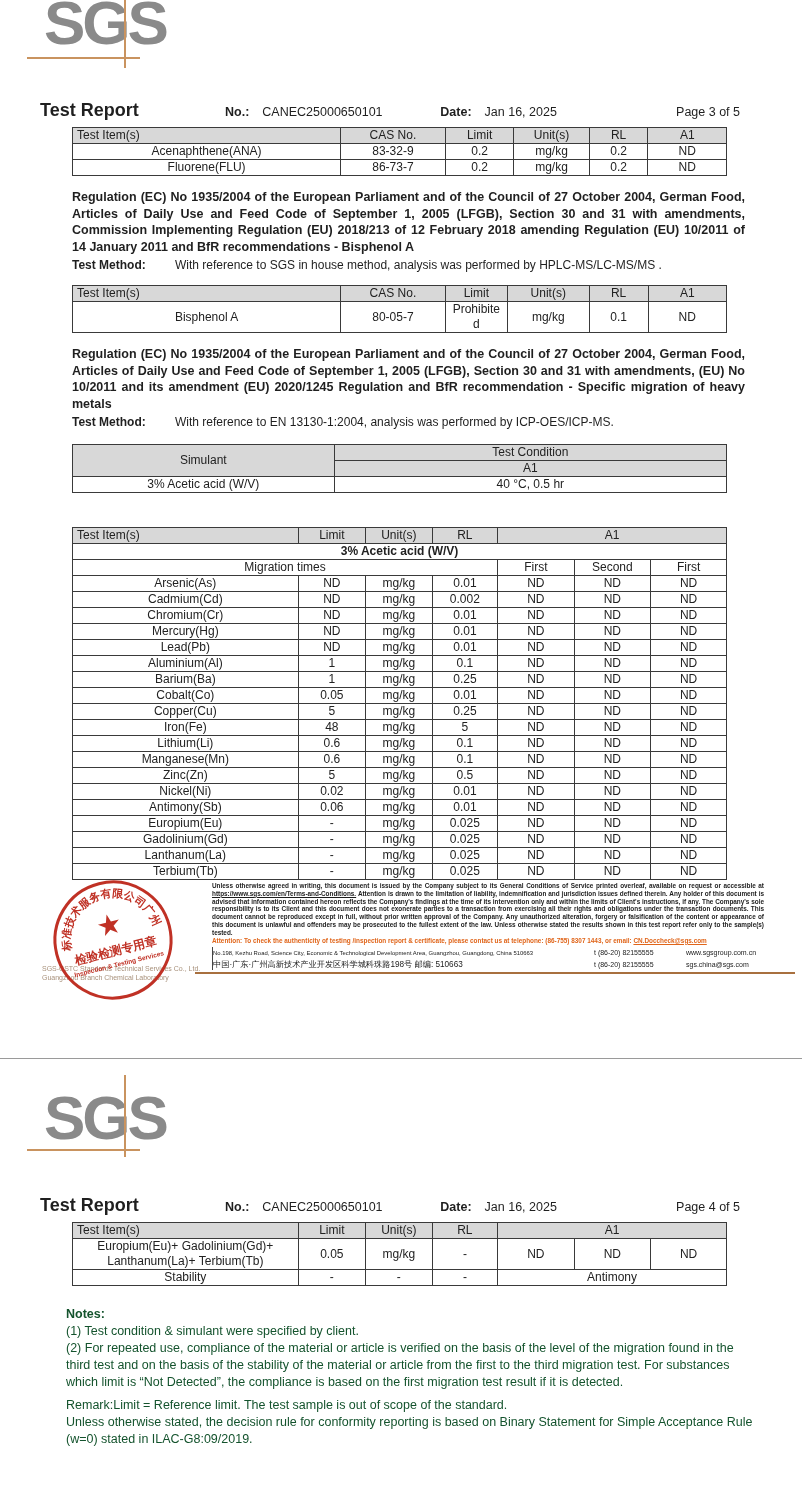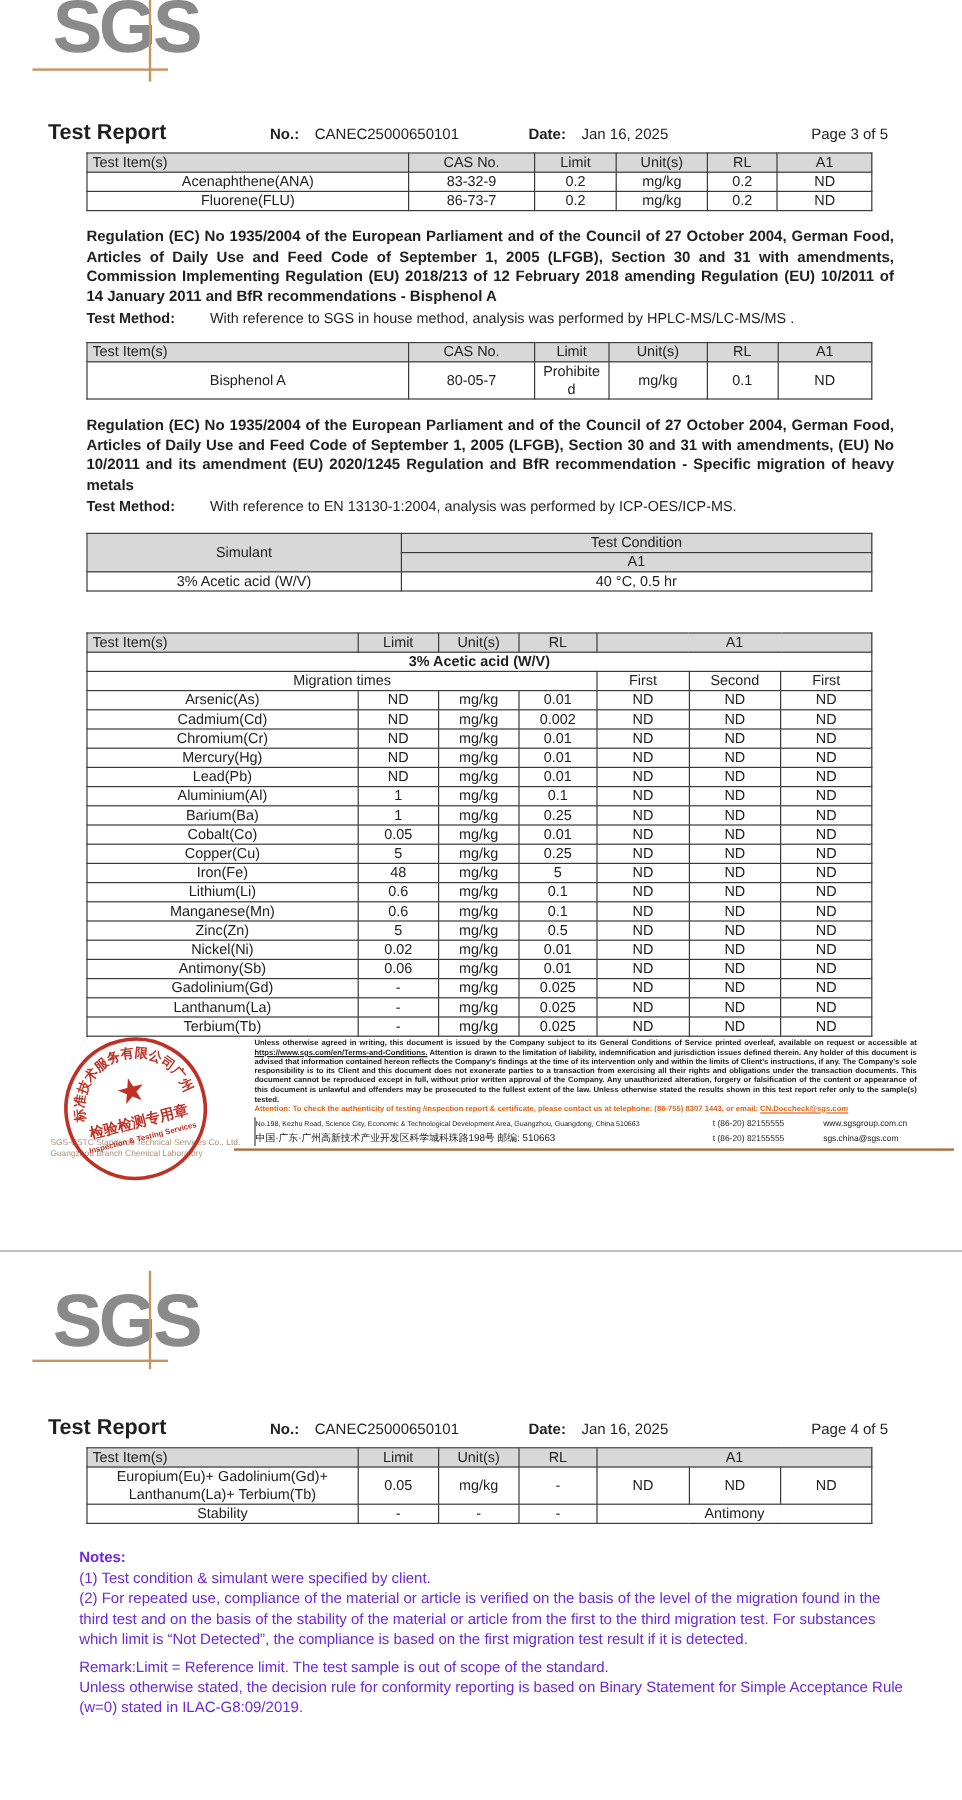--- a/index.html
+++ b/index.html
@@ -89,21 +89,21 @@
   .a-cn { flex:1; font-size:8.2px; color:#222; }
   .a-tel { width:92px; font-size:7px; color:#222; }
   .a-web { width:92px; font-size:7px; color:#222; }
   .footer-rule { margin-left:195px; width:600px; border-top:2px solid #a8703f; margin-top:2px; }
   .member { text-align:right; margin-right:90px; margin-top:8px; font-size:10.5px; color:#222; }
 
   .page-sep { border-top:1px solid #9a9a9a; margin-top:46px; }
   .page-4 { padding-top:14px; }
 
   
-  .notes { margin:20px 45px 0 66px; font-size:12.5px; line-height:17px; color:#6d28d9; }
+  .notes { margin:20px 45px 0 66px; font-size:12.5px; line-height:17px; color:#14532d; }
   .notes-title { font-weight:bold; }
   .notes-remark { margin-top:6px; }
 </style>
 </head>
 <body>
 
 <section class="page page-3">
 
   <div class="logo logo-1">
     <span class="logo-text">SGS</span>
@@ -379,20 +379,29 @@
           <td>0.01</td>
           <td>ND</td>
           <td>ND</td>
           <td>ND</td>
         </tr>
         <tr>
           <td class="cell-left">Antimony(Sb)</td>
           <td>0.06</td>
           <td>mg/kg</td>
           <td>0.01</td>
+          <td>ND</td>
+          <td>ND</td>
+          <td>ND</td>
+        </tr>
+        <tr>
+          <td class="cell-left">Europium(Eu)</td>
+          <td>-</td>
+          <td>mg/kg</td>
+          <td>0.025</td>
           <td>ND</td>
           <td>ND</td>
           <td>ND</td>
         </tr>
         <tr>
           <td class="cell-left">Gadolinium(Gd)</td>
           <td>-</td>
           <td>mg/kg</td>
           <td>0.025</td>
           <td>ND</td>

